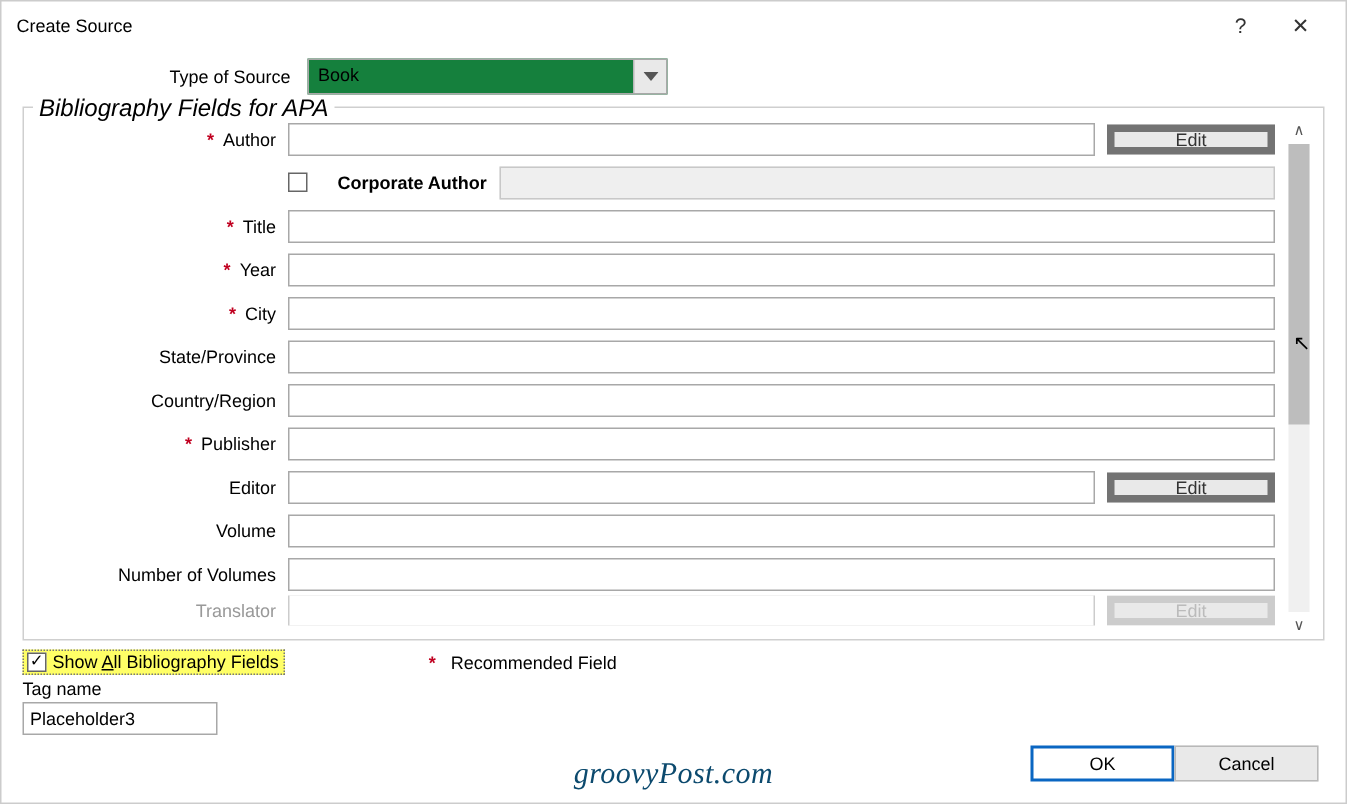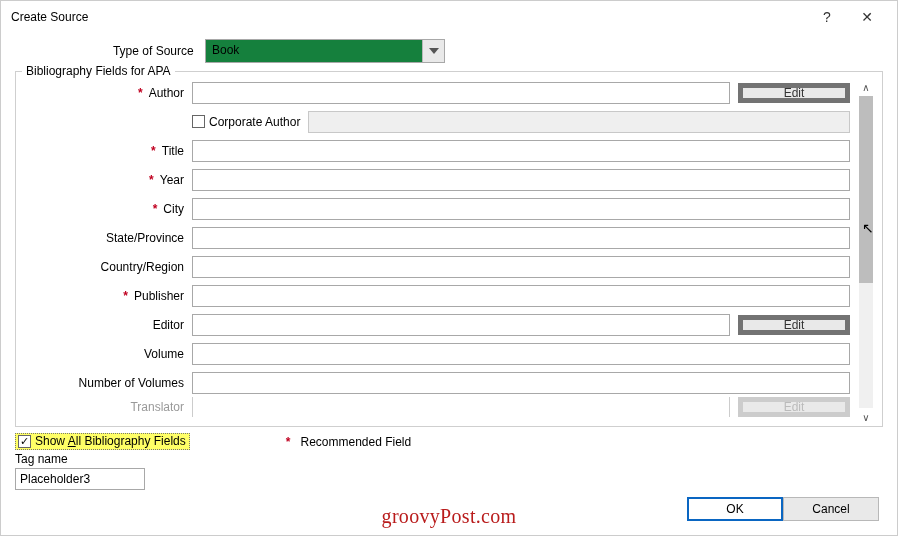--- a/index.html
+++ b/index.html
@@ -60,21 +60,22 @@
     margin: 0;
     padding: 6px 6px 0 6px;
     position: relative;
     height: 356px;
   }
   .fieldset-legend {
     position: absolute;
     top: -8px; left: 6px;
     background: #fff;
     padding: 0 4px;
-    font-size: 12px;
+    font-size: 16px;
+    font-style: italic;
   }
   .scrollarea {
     display:flex;
     height: 100%;
   }
   .fields-col {
     flex: 1;
     overflow: hidden;
     padding-right: 6px;
   }
@@ -174,22 +175,23 @@
   }
   .dlg-btn {
     width:96px;height:24px;border:1px solid #b8b8b8;background:#e9e9e9;display:flex;align-items:center;justify-content:center;font-size:12px;
   }
   .dlg-btn.primary {
     border:2px solid #0a66c2; background:#fff;
   }
   .watermark {
     position:absolute; left:0; right:0; bottom:7px; text-align:center;
     font-family: Georgia, 'Times New Roman', serif;
+    font-style: italic;
     font-size: 20px;
-    color:#b91c1c;
+    color:#0c4a6e;
     pointer-events:none;
     letter-spacing:0.3px;
   }
   .cursor {
     position:absolute; left:861px; top:219px; font-size:14px; color:#000; pointer-events:none;
   }
   svg.caret{width:10px;height:6px;}
 </style>
 </head>
 <body>
@@ -226,21 +228,21 @@
           <div class="field-label-cell">
             <span class="req-star">*</span>
             <span>Author</span>
           </div>
           <input class="field-input" style="flex: 1 1 0%;" value="">
           <div class="edit-btn">Edit</div>
         </div>
 
         <div class="corporate-row">
           <span class="chk"></span>
-          <span style="margin-left:4px;">Corporate Author</span>
+          <span style="margin-left:20px;font-weight:bold;">Corporate Author</span>
           <div class="corp-disabled"></div>
         </div>
 
         <div class="field-row">
           <div class="field-label-cell">
             <span class="req-star">*</span>
             <span>Title</span>
           </div>
           <input class="field-input" value="" style="">
         </div>

